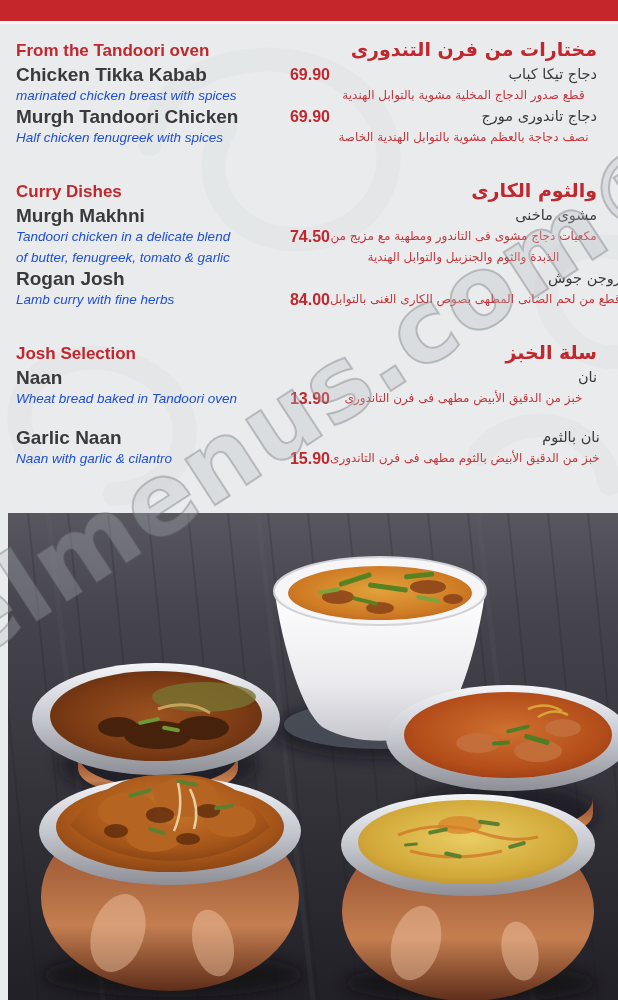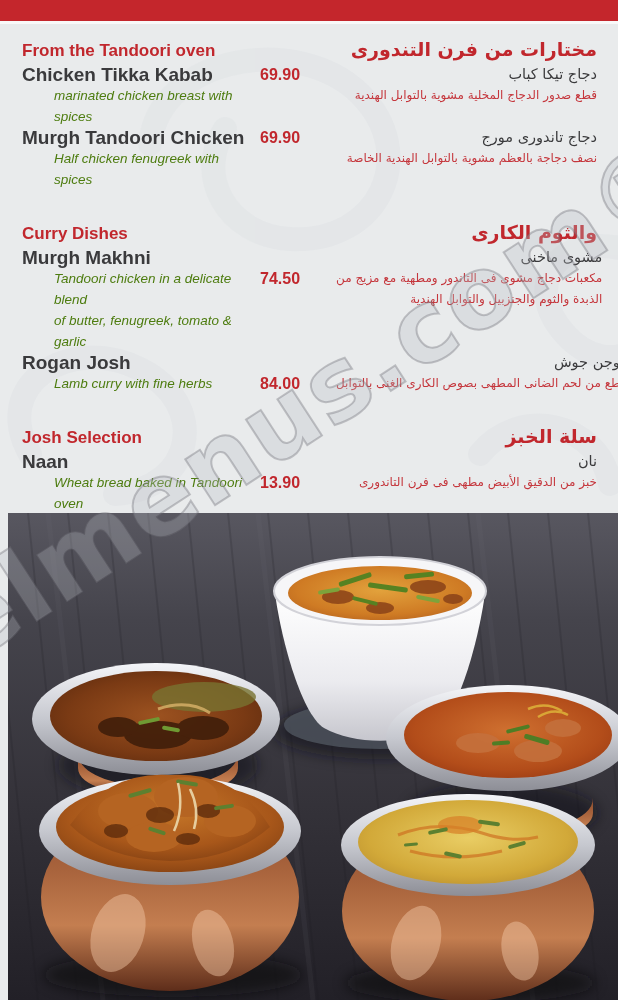--- a/index.html
+++ b/index.html
@@ -3,34 +3,34 @@
 <meta charset="utf-8">
 <style>
   html,body{margin:0;padding:0;}
   body{
     width:618px;height:1000px;position:relative;overflow:hidden;
     background:#e9ebec;
     font-family:"Liberation Sans",sans-serif;
   }
   .red-bar{height:21px;background:#c4262c;border-bottom:3px solid #f9f9f9;}
   .deco{position:absolute;left:0;top:24px;z-index:0;pointer-events:none;}
-  .menu{position:relative;z-index:1;padding:13px 21px 0 22px;}
+  .menu{position:relative;z-index:1;padding:13px 21px 0 16px;}
   .section{margin-bottom:30px;}
   .section-head{display:flex;justify-content:space-between;align-items:baseline;margin-bottom:2px;}
   .h-en{color:#c1272d;font-size:17px;font-weight:bold;line-height:22px;}
   .h-ar{color:#c1272d;font-size:19px;font-weight:bold;line-height:24px;direction:rtl;font-family:"DejaVu Sans",sans-serif;}
   .item{display:grid;grid-template-columns:238px 76px 1fr;align-items:start;}
   .item.gap{margin-top:18px;}
   .en-col .name{font-size:19px;font-weight:bold;color:#3a3a3c;line-height:21px;}
-  .en-col .desc{font-size:13.5px;font-style:italic;color:#4d7c0f;line-height:21px;margin-left:32px;}
-  .price{font-size:16px;font-weight:bold;color:#c1272d;line-height:21px;}
+  .en-col .desc{font-size:13.5px;font-style:italic;color:#1d4ed8;line-height:21px;}
+  .price{font-size:16px;font-weight:bold;color:#c1272d;text-align:right;line-height:21px;}
   .price.on-desc{padding-top:21px;}
   .ar-col{direction:rtl;text-align:right;font-family:"DejaVu Sans",sans-serif;}
   .ar-col .name{font-size:14.5px;color:#3a3a3c;line-height:21px;}
-  .ar-col .desc{font-size:12px;color:#c5363c;line-height:21px;white-space:nowrap;overflow:visible;}
+  .ar-col .desc{font-size:12px;color:#c5363c;line-height:21px;white-space:nowrap;overflow:visible;text-align:center;}
   .photo{position:absolute;left:8px;top:513px;width:610px;height:487px;z-index:1;}
   .watermark{
     position:absolute;left:-14px;top:566px;width:760px;height:120px;z-index:5;
     transform:rotate(-33deg);transform-origin:0% 100%;
     font-family:"DejaVu Sans",sans-serif;font-weight:bold;font-size:100px;letter-spacing:2px;
     color:rgba(186,188,194,0.30);-webkit-text-stroke:2px rgba(112,114,120,0.38);
     white-space:nowrap;pointer-events:none;user-select:none;
   }
 </style>
 </head>

